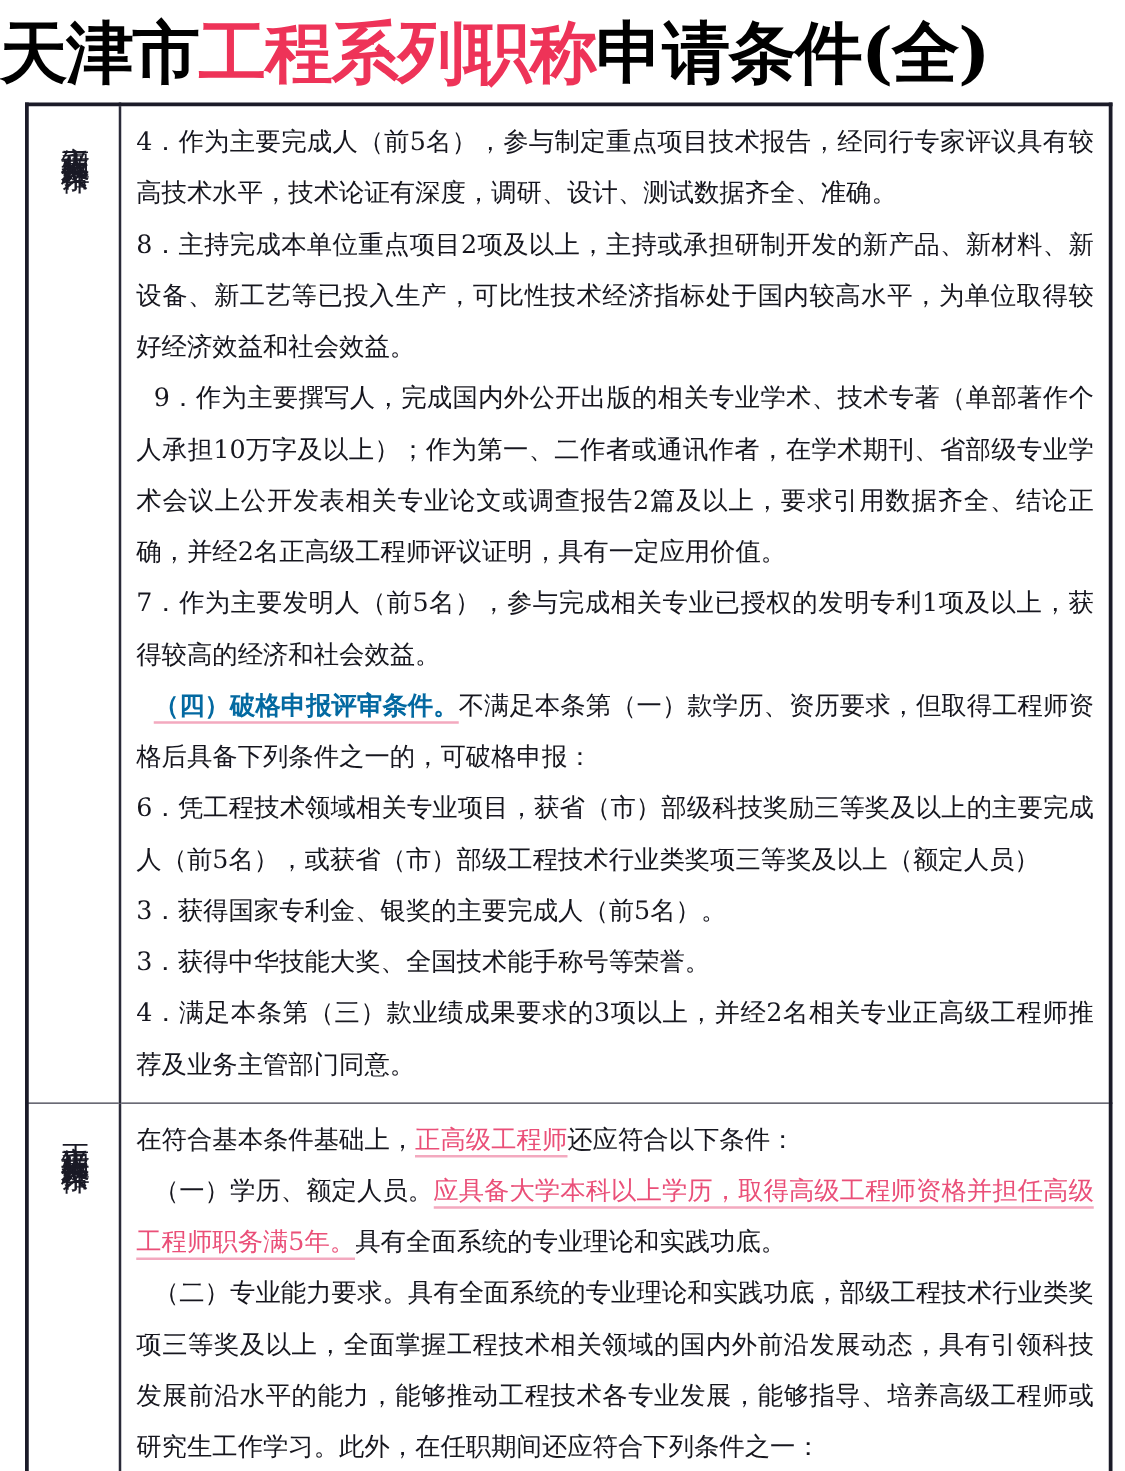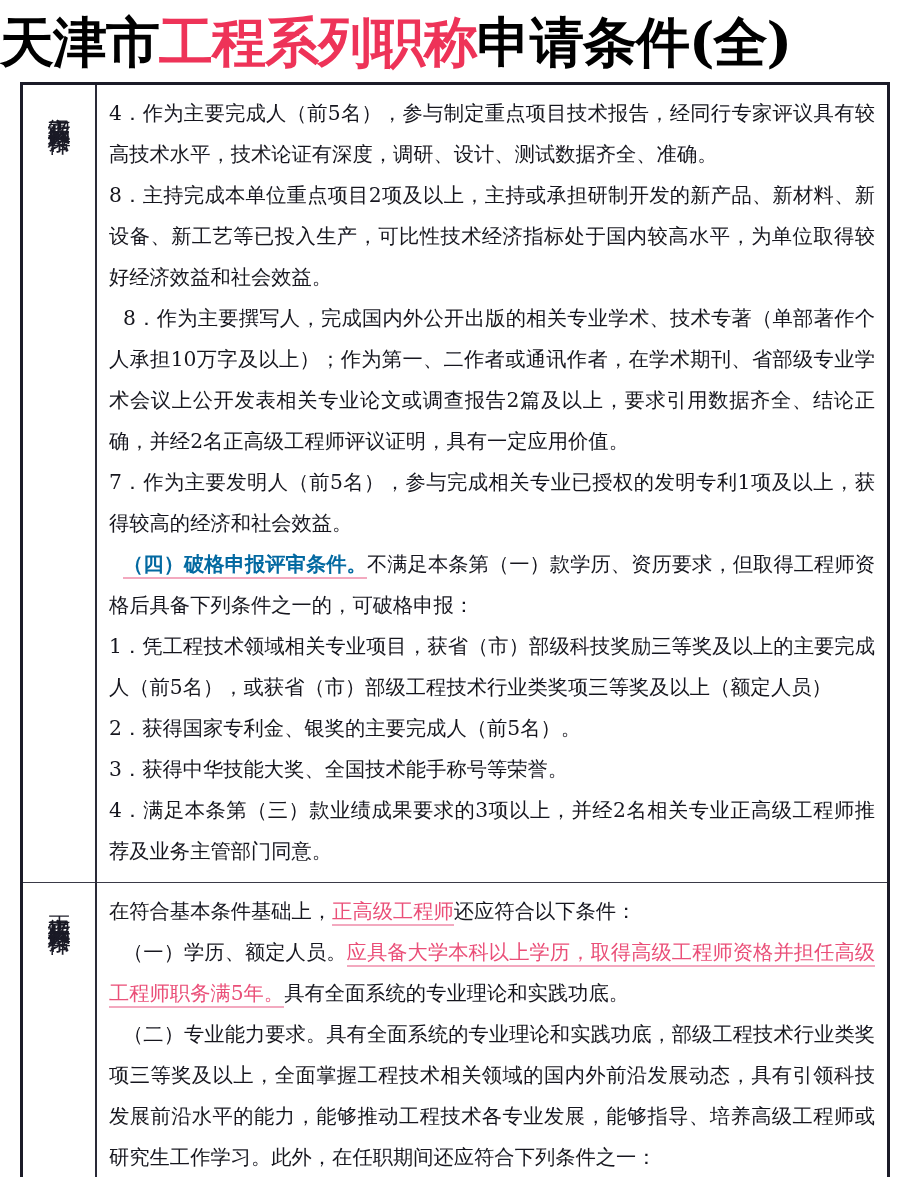--- a/index.html
+++ b/index.html
@@ -134,25 +134,25 @@
       <tr class="row-first">
         <td class="col-label">
           <div class="vert-label">
             <span class="chars">高级工程师资格条件</span>
           </div>
         </td>
         <td class="col-body">
           <div class="cell-body">
             <p class="indent-1">4．作为主要完成人（前5名），参与制定重点项目技术报告，经同行专家评议具有较高技术水平，技术论证有深度，调研、设计、测试数据齐全、准确。</p>
             <p class="indent-1">8．主持完成本单位重点项目2项及以上，主持或承担研制开发的新产品、新材料、新设备、新工艺等已投入生产，可比性技术经济指标处于国内较高水平，为单位取得较好经济效益和社会效益。</p>
-            <p class="indent-2">8．作为主要撰写人，完成国内外公开出版的相关专业学术、技术专著（单部著作个人承担10万字及以上）；作为第一、二作者或通讯作者，在学术期刊、省部级专业学术会议上公开发表相关专业论文或调查报告2篇及以上，要求引用数据齐全、结论正确，并经2名正高级工程师评议证明，具有一定应用价值。</p>
+            <p class="indent-2">9．作为主要撰写人，完成国内外公开出版的相关专业学术、技术专著（单部著作个人承担10万字及以上）；作为第一、二作者或通讯作者，在学术期刊、省部级专业学术会议上公开发表相关专业论文或调查报告2篇及以上，要求引用数据齐全、结论正确，并经2名正高级工程师评议证明，具有一定应用价值。</p>
             <p class="indent-1">7．作为主要发明人（前5名），参与完成相关专业已授权的发明专利1项及以上，获得较高的经济和社会效益。</p>
             <p class="indent-2"><span class="red-hl">（四）破格申报评审条件。</span><span>不满足本条第（一）款学历、资历要求，但取得工程师资格后具备下列条件之一的，可破格申报：</span></p>
-            <p class="indent-1">1．凭工程技术领域相关专业项目，获省（市）部级科技奖励三等奖及以上的主要完成人（前5名），或获省（市）部级工程技术行业类奖项三等奖及以上（额定人员）</p>
-            <p class="indent-1">2．获得国家专利金、银奖的主要完成人（前5名）。</p>
+            <p class="indent-1">6．凭工程技术领域相关专业项目，获省（市）部级科技奖励三等奖及以上的主要完成人（前5名），或获省（市）部级工程技术行业类奖项三等奖及以上（额定人员）</p>
+            <p class="indent-1">3．获得国家专利金、银奖的主要完成人（前5名）。</p>
             <p class="indent-1">3．获得中华技能大奖、全国技术能手称号等荣誉。</p>
             <p class="indent-1">4．满足本条第（三）款业绩成果要求的3项以上，并经2名相关专业正高级工程师推荐及业务主管部门同意。</p>
           </div>
         </td>
       </tr>
       <tr class="row-second">
         <td class="col-label">
           <div class="vert-label">
             <span class="chars">正高级工程师资格条件</span>
           </div>

